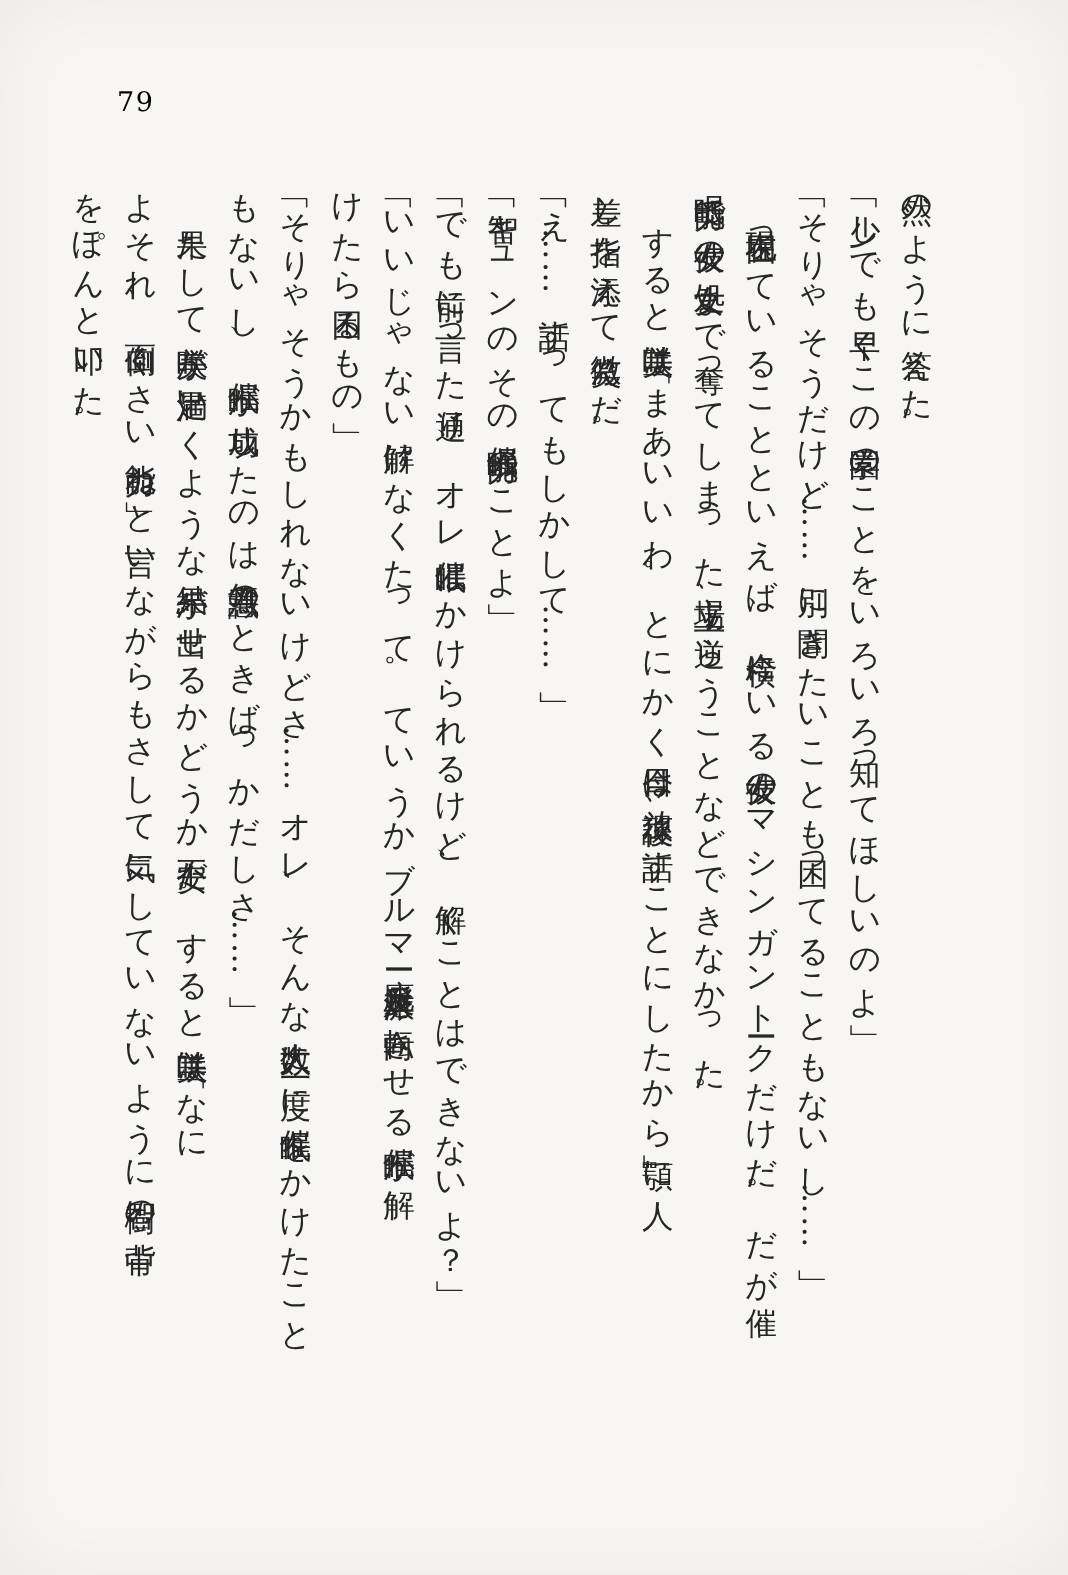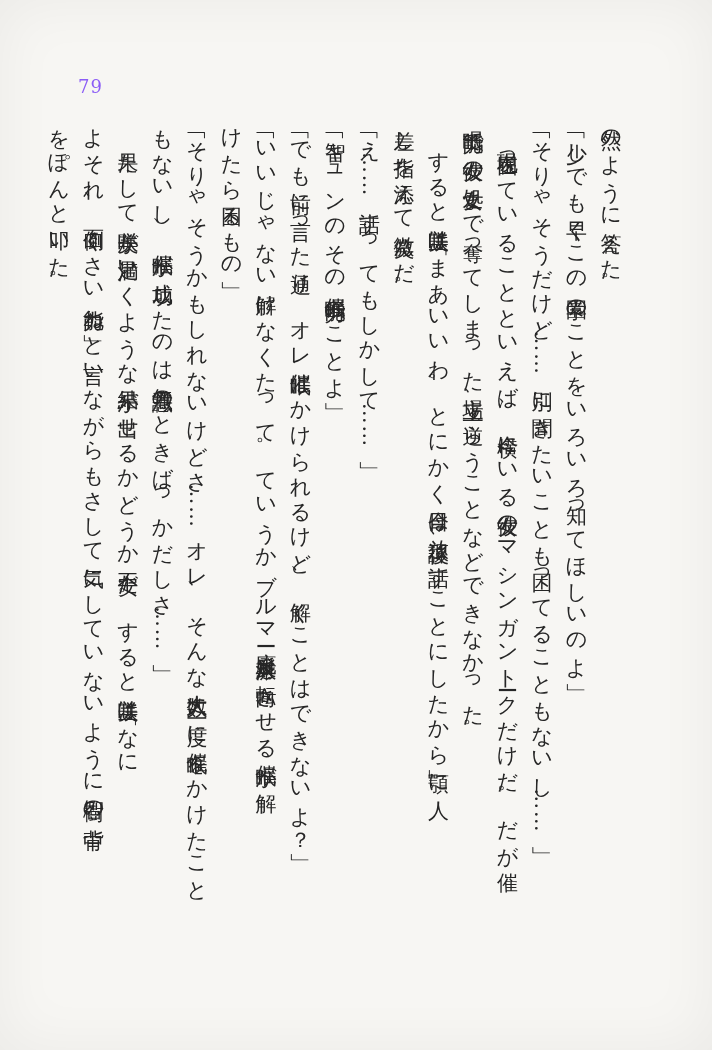--- a/index.html
+++ b/index.html
@@ -13,25 +13,25 @@
     height: 1050px;
     margin: 0 auto;
     background: #f7f6f3;
     box-shadow: inset 0 0 60px rgba(0,0,0,0.05);
     overflow: hidden;
     font-family: "DejaVu Serif", "Liberation Serif", serif;
     color: #262626;
   }
   .page-number {
     position: absolute;
-    top: 76px;
+    top: 58px;
     left: 78px;
     font-size: 18px;
     letter-spacing: 1px;
-    color: #8b5cf6;
+    color: #000000;
     text-align: right;
   }
   .text-block {
     position: absolute;
     top: 114px;
     right: 84px;
     height: 872px;
     writing-mode: vertical-rl;
     text-orientation: mixed;
     font-size: 21px;

